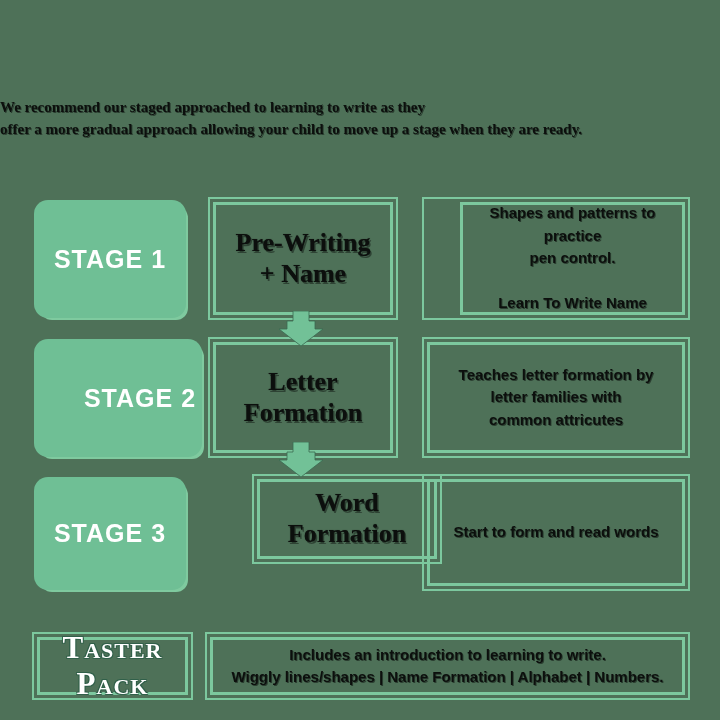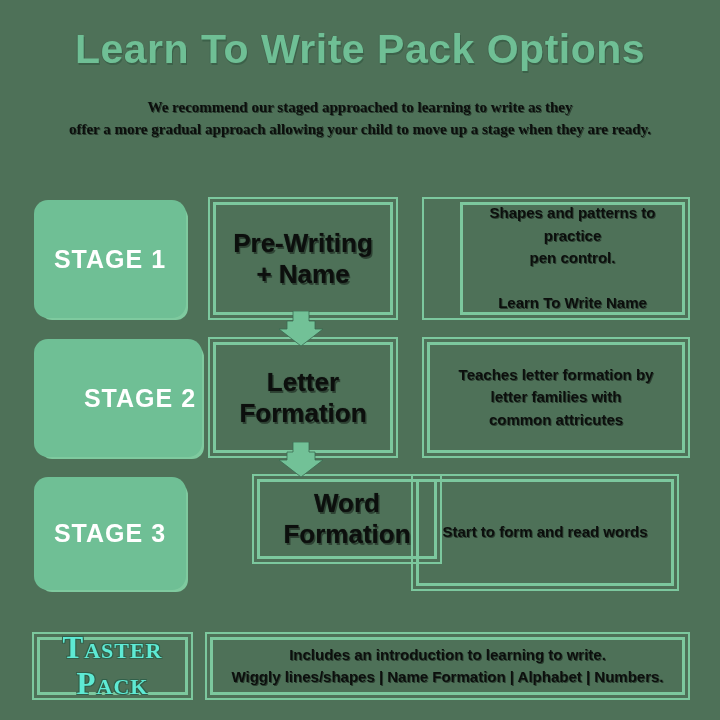--- a/index.html
+++ b/index.html
@@ -10,21 +10,20 @@
   }
   .title{
     position:absolute;top:26px;left:0;right:0;margin:0;
     text-align:center;
     font-size:41px;font-weight:800;letter-spacing:0.5px;
     color:#6fbf95;
     text-shadow:1px 2px 0 rgba(31,70,49,0.38), -1px 0 0 rgba(31,70,49,0.18);
   }
   .intro{
     position:absolute;left:0;right:0;margin:0;
-    text-align:center;
     font-family:"Liberation Serif",serif;
     font-weight:700;font-size:15px;line-height:1.45;
     color:#0c0f0d;
     white-space:pre-line;
     text-shadow:1px 1px 0 rgba(0,0,0,0.45);
   }
   .intro-1{top:97px;}
   .intro-2{top:152px;}
 
   
@@ -48,57 +47,57 @@
   .obox-inner{
     width:100%;height:100%;box-sizing:border-box;
     border:3px solid #7cc89e;
     display:flex;align-items:center;justify-content:center;
     text-align:center;
   }
   .pack-name{
     font-weight:800;font-size:26px;line-height:1.18;color:#0c0f0d;
     white-space:pre-line;
     text-shadow:1.5px 1.5px 0 rgba(0,0,0,0.4), 0 0 1px rgba(0,0,0,0.5);
+    font-family:Liberation Serif, serif;
   }
   .desc{
     font-weight:700;font-size:15px;line-height:1.5;color:#0c0f0d;
     white-space:pre-line;
     text-shadow:1px 1px 0 rgba(0,0,0,0.45);
     padding:0 6px;
   }
   .taster-label{
     font-family:"Liberation Serif",serif;
     font-variant:small-caps;
     font-weight:700;font-size:31px;letter-spacing:1px;
-    color:#5eead4;
+    color:#ffffff;
     text-shadow:-1px -1px 0 #31604a,1px -1px 0 #31604a,-1px 1px 0 #31604a,1px 1px 0 #31604a;
   }
 
   
   .pos-stage1{left:34px;top:200px;width:152px;height:118px;}
   .pos-stage2{left:34px;top:339px;width:124px;height:118px;padding-left:44px;}
   .pos-stage3{left:34px;top:477px;width:152px;height:113px;}
   .pos-mid1{left:208px;top:197px;width:190px;height:123px;}
   .pos-mid2{left:208px;top:337px;width:190px;height:121px;}
   .pos-mid3{left:208px;top:474px;width:190px;height:90px;margin-left:44px;}
   .pos-right1{left:422px;top:197px;width:268px;height:123px;padding-left:36px;}
   .pos-right2{left:422px;top:337px;width:268px;height:121px;}
-  .pos-right3{left:411px;top:474px;width:268px;height:117px;}
+  .pos-right3{left:422px;top:474px;width:268px;height:117px;}
   .pos-arrow1{left:278px;top:311px;}
   .pos-arrow2{left:278px;top:442px;}
   .pos-taster{left:32px;top:632px;width:161px;height:68px;}
   .pos-bottomdesc{left:205px;top:632px;width:485px;height:68px;}
   .arrow{position:absolute;width:46px;height:36px;z-index:3;}
 </style>
 </head>
 <body>
 
 <div class="canvas">
 
-  <h1 class="title">Learn To Write Pack Options</h1>
 
   <p class="intro intro-1">We recommend our staged approached to learning to write as they
 offer a more gradual approach allowing your child to move up a stage when they are ready.</p>
 
   <div class="fillbox pos-stage1">
     <span class="stage-label">STAGE 1</span>
   </div>
   <div class="obox pos-mid1">
     <div class="obox-inner">
       <span class="pack-name">Pre-Writing

